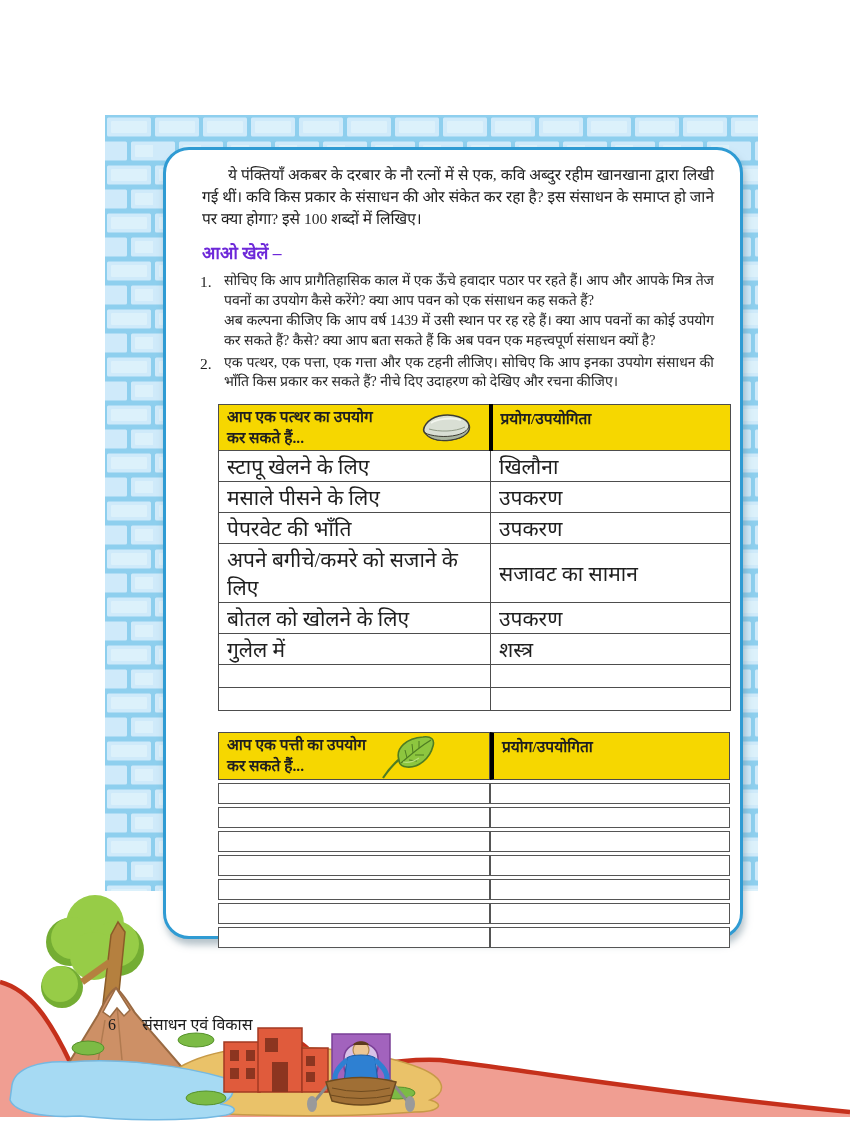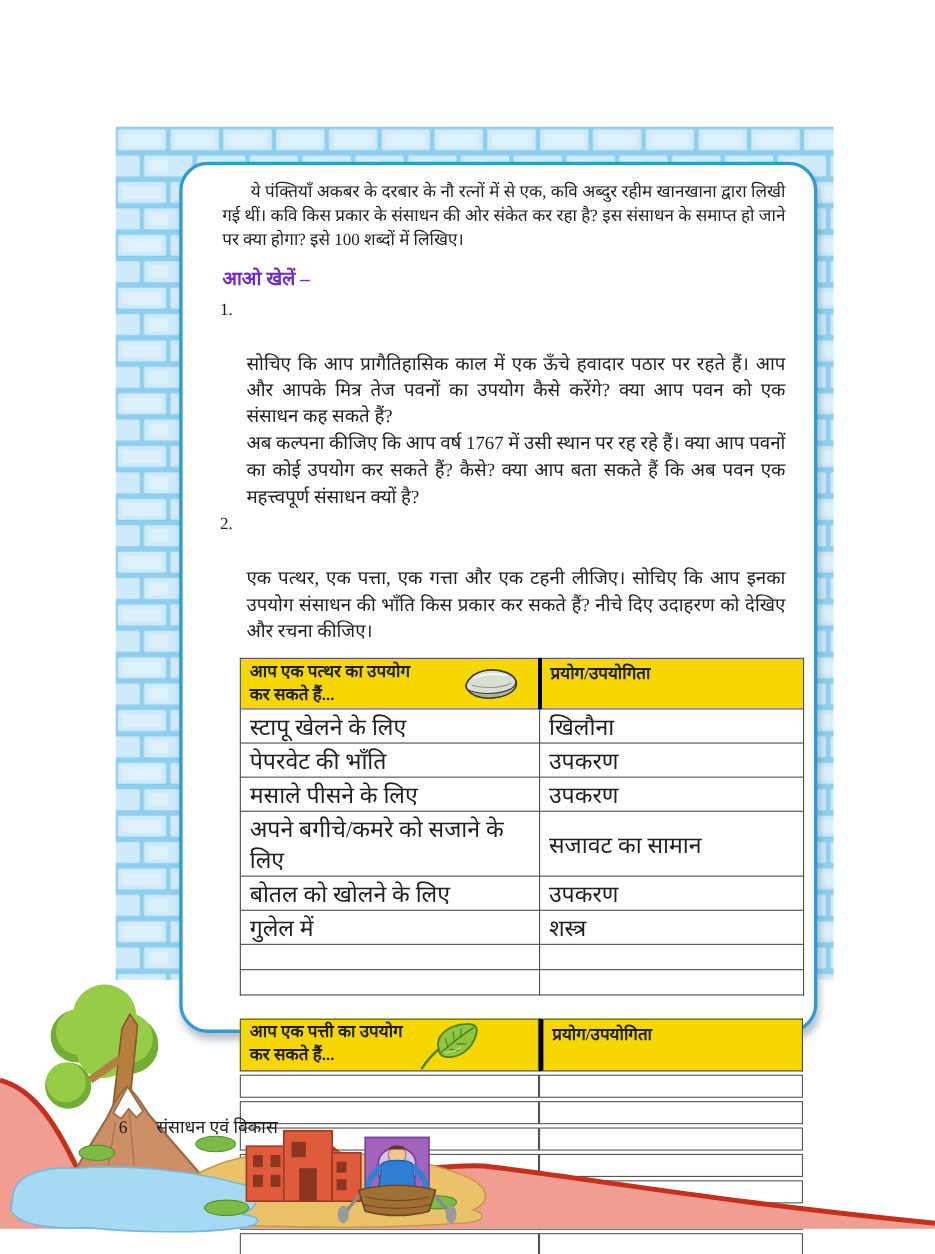--- a/index.html
+++ b/index.html
@@ -15,21 +15,21 @@
           background:#ffffff; border:3px solid #2f9bd3; border-radius:26px;
           box-shadow:2px 6px 7px rgba(110,135,150,.5); z-index:2; }
   #page-inner { padding:14px 26px 0 36px; color:#1f1f1f; }
 
   .intro { font-size:15.5px; line-height:1.42; text-align:justify; text-indent:26px; }
   .activity-heading { color:#6d28d9; font-weight:bold; font-size:17.5px; margin:10px 0 7px 0; }
 
   .qlist { }
   .qitem { display:flex; margin-bottom:2px; }
   .qnum  { width:24px; flex:0 0 24px; margin-left:-2px; font-size:15.5px; line-height:1.42; }
-  .qbody { flex:1; font-size:17px; line-height:1.42; text-align:justify;margin-top:48px; }
+  .qbody { flex:1; font-size:14px; line-height:1.42; text-align:justify; }
   .qbody p { margin:0; }
 
   
   .usetable { margin:12px 0 0 16px; width:512px; border-collapse:collapse; table-layout:fixed; }
   .usetable.spaced { border-collapse:separate; border-spacing:0 3px; margin-top:18px; }
   .usetable col.c1 { width:272px; }
   .usetable col.c2 { width:240px; }
   .usetable th, .usetable td { border:1.5px solid #4d4d4d; font-size:21px; padding:1px 8px; vertical-align:middle; text-align:left; }
   .usetable th { background:#f6d700; font-weight:bold; font-size:15.5px; height:46px; position:relative; line-height:1.35; }
   .usetable th.h2 { vertical-align:top; padding-top:4px; border-left:4px solid #000000; }
@@ -71,21 +71,21 @@
     <div id="page-inner">
       <p class="intro">ये पंक्तियाँ अकबर के दरबार के नौ रत्नों में से एक, कवि अब्दुर रहीम खानखाना द्वारा लिखी गई थीं। कवि किस प्रकार के संसाधन की ओर संकेत कर रहा है? इस संसाधन के समाप्त हो जाने पर क्या होगा? इसे 100 शब्दों में लिखिए।</p>
 
       <div class="activity-heading">आओ खेलें –</div>
 
       <div class="qlist">
         <div class="qitem">
           <div class="qnum">1.</div>
           <div class="qbody">
             <p>सोचिए कि आप प्रागैतिहासिक काल में एक ऊँचे हवादार पठार पर रहते हैं। आप और आपके मित्र तेज पवनों का उपयोग कैसे करेंगे? क्या आप पवन को एक संसाधन कह सकते हैं?</p>
-            <p>अब कल्पना कीजिए कि आप वर्ष 1767 में उसी स्थान पर रह रहे हैं। क्या आप पवनों का कोई उपयोग कर सकते हैं? कैसे? क्या आप बता सकते हैं कि अब पवन एक महत्त्वपूर्ण संसाधन क्यों है?</p>
+            <p>अब कल्पना कीजिए कि आप वर्ष 1439 में उसी स्थान पर रह रहे हैं। क्या आप पवनों का कोई उपयोग कर सकते हैं? कैसे? क्या आप बता सकते हैं कि अब पवन एक महत्त्वपूर्ण संसाधन क्यों है?</p>
           </div>
         </div>
         <div class="qitem">
           <div class="qnum">2.</div>
           <div class="qbody">
             <p>एक पत्थर, एक पत्ता, एक गत्ता और एक टहनी लीजिए। सोचिए कि आप इनका उपयोग संसाधन की भाँति किस प्रकार कर सकते हैं? नीचे दिए उदाहरण को देखिए और रचना कीजिए।</p>
           </div>
         </div>
       </div>
 
@@ -106,25 +106,25 @@
               <path d="M12,18 C22,21 38,21 48,16" fill="none" stroke="#8f9a86" stroke-width="1"></path>
             </svg>
           </th>
           <th class="h2">प्रयोग/उपयोगिता</th>
         </tr>
         <tr>
               <td>स्टापू खेलने के लिए</td>
               <td class="cell2">खिलौना</td>
             </tr>
         <tr>
+              <td>मसाले पीसने के लिए</td>
+              <td class="cell2">उपकरण</td>
+            </tr>
+        <tr>
               <td>पेपरवेट की भाँति</td>
-              <td class="cell2">उपकरण</td>
-            </tr>
-        <tr>
-              <td>मसाले पीसने के लिए</td>
               <td class="cell2">उपकरण</td>
             </tr>
         <tr>
               <td>अपने बगीचे/कमरे को सजाने के लिए</td>
               <td class="cell2">सजावट का सामान</td>
             </tr>
         <tr>
               <td>बोतल को खोलने के लिए</td>
               <td class="cell2">उपकरण</td>
             </tr>

